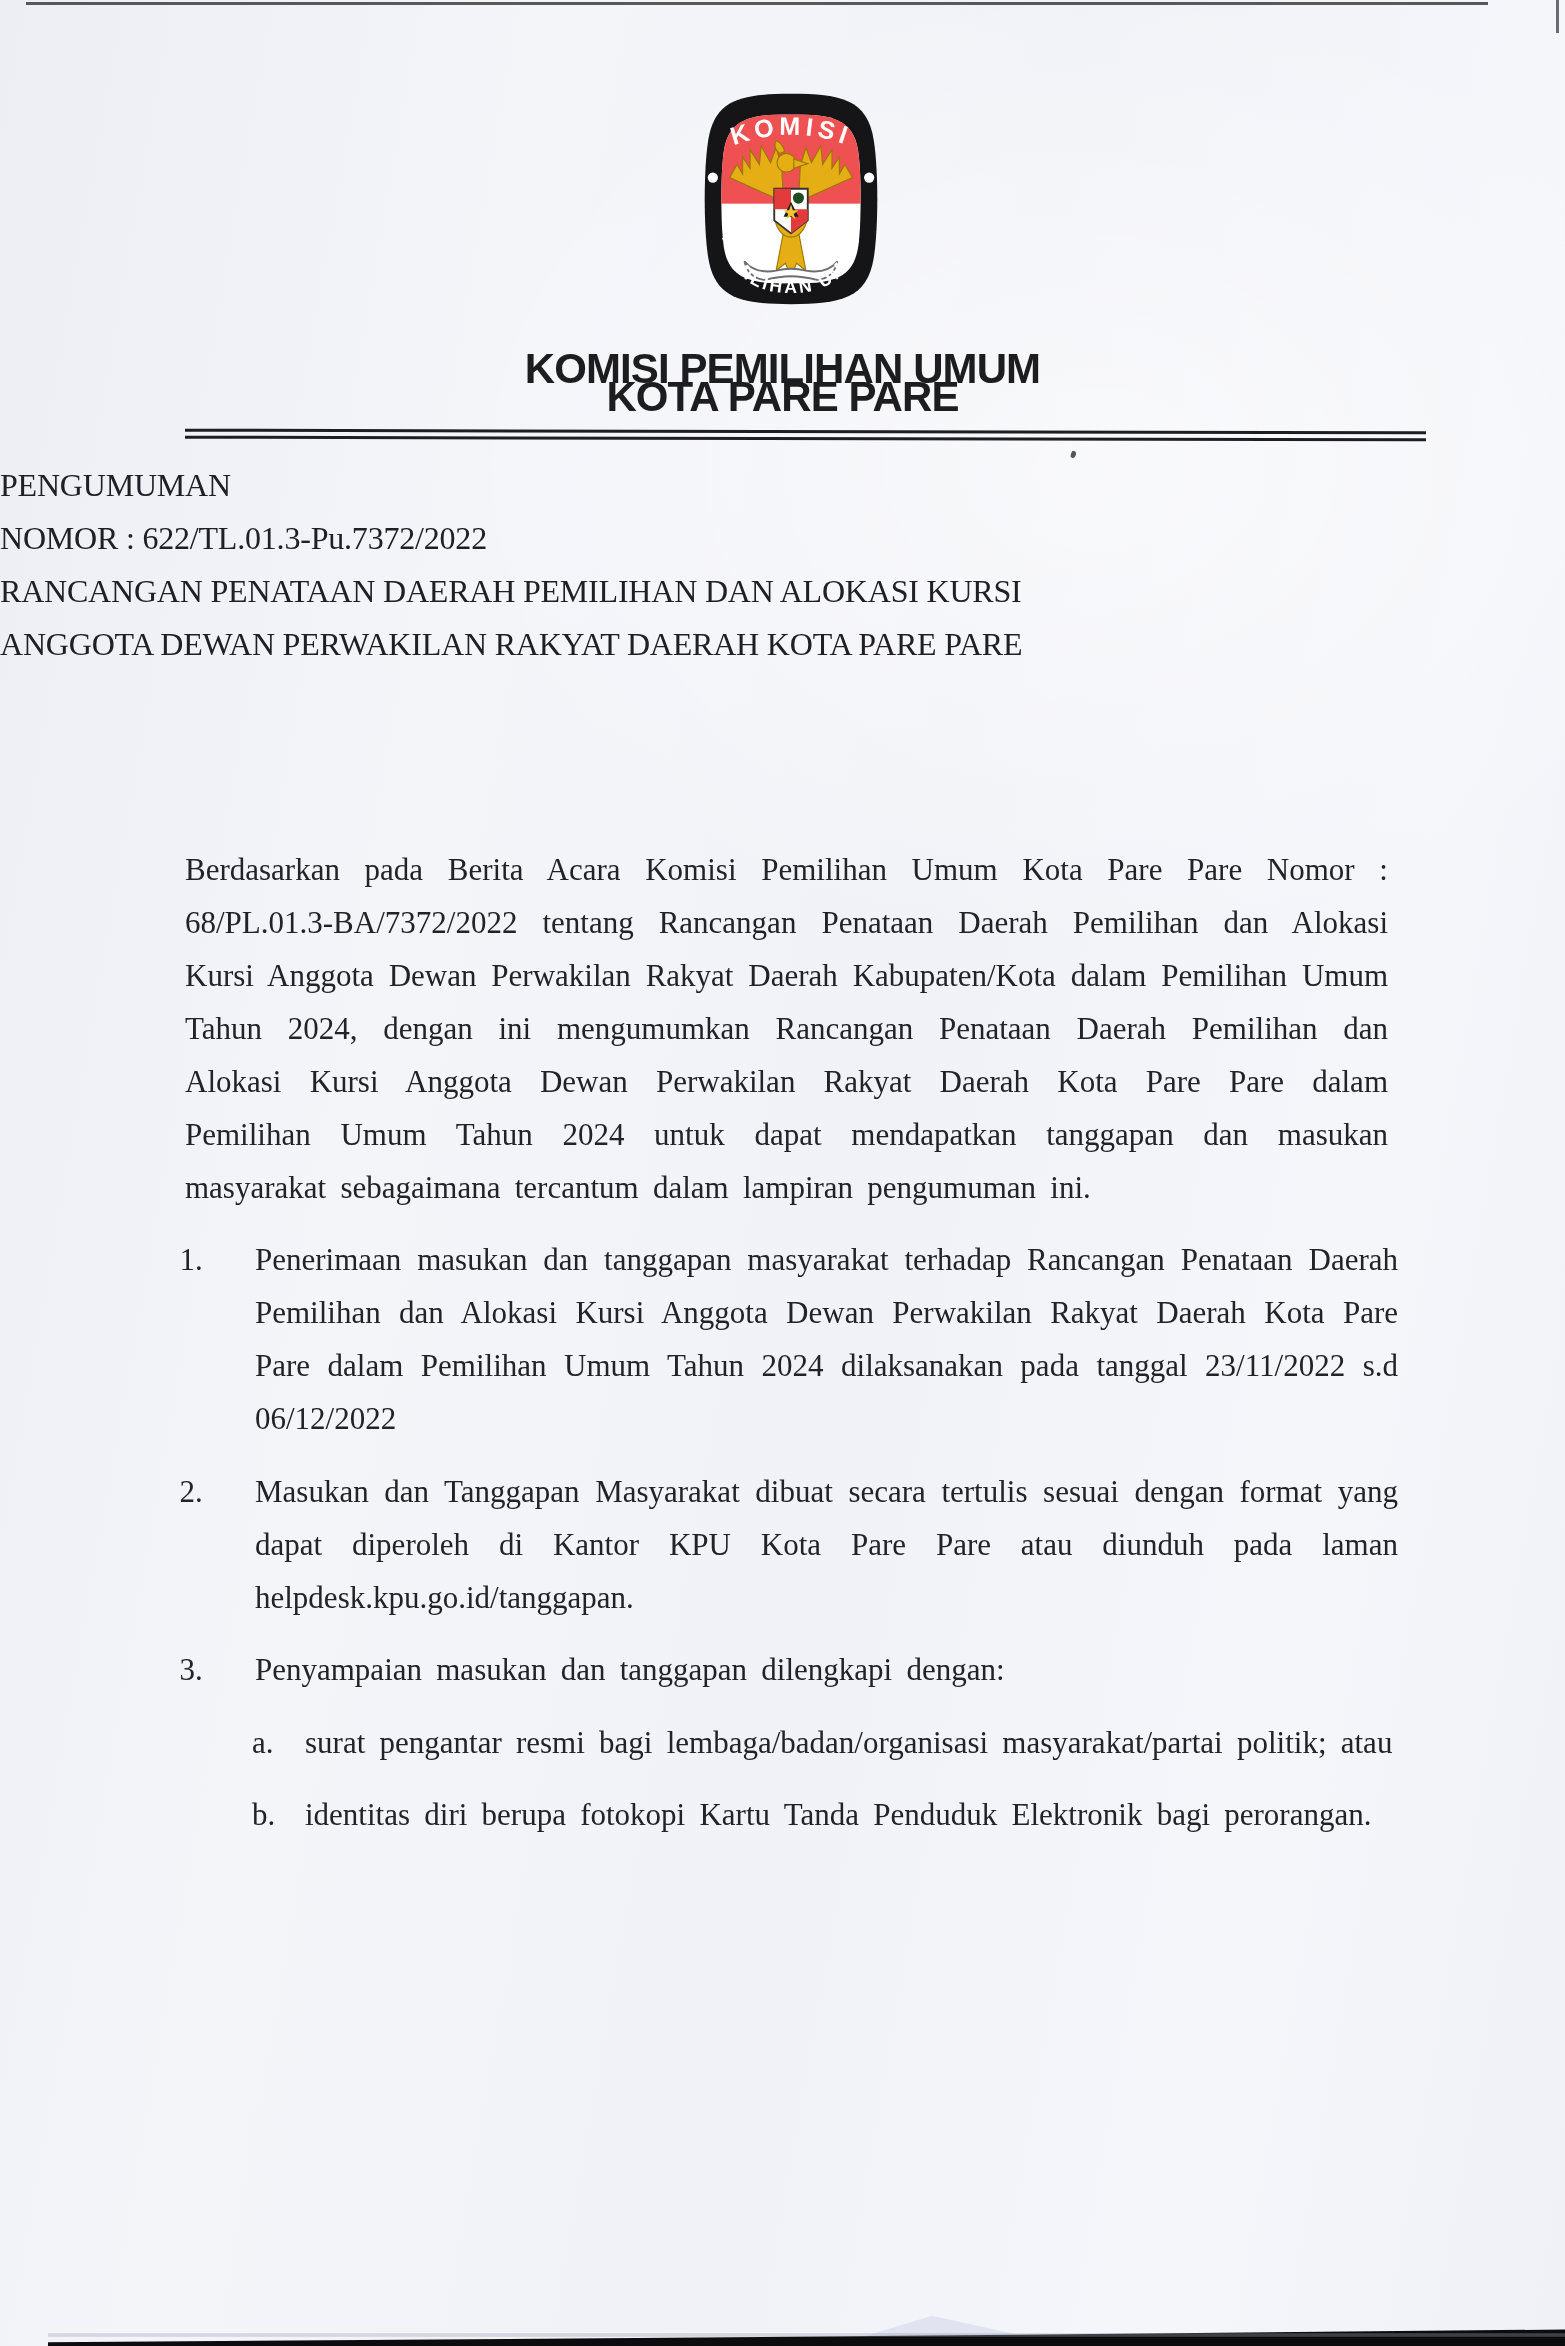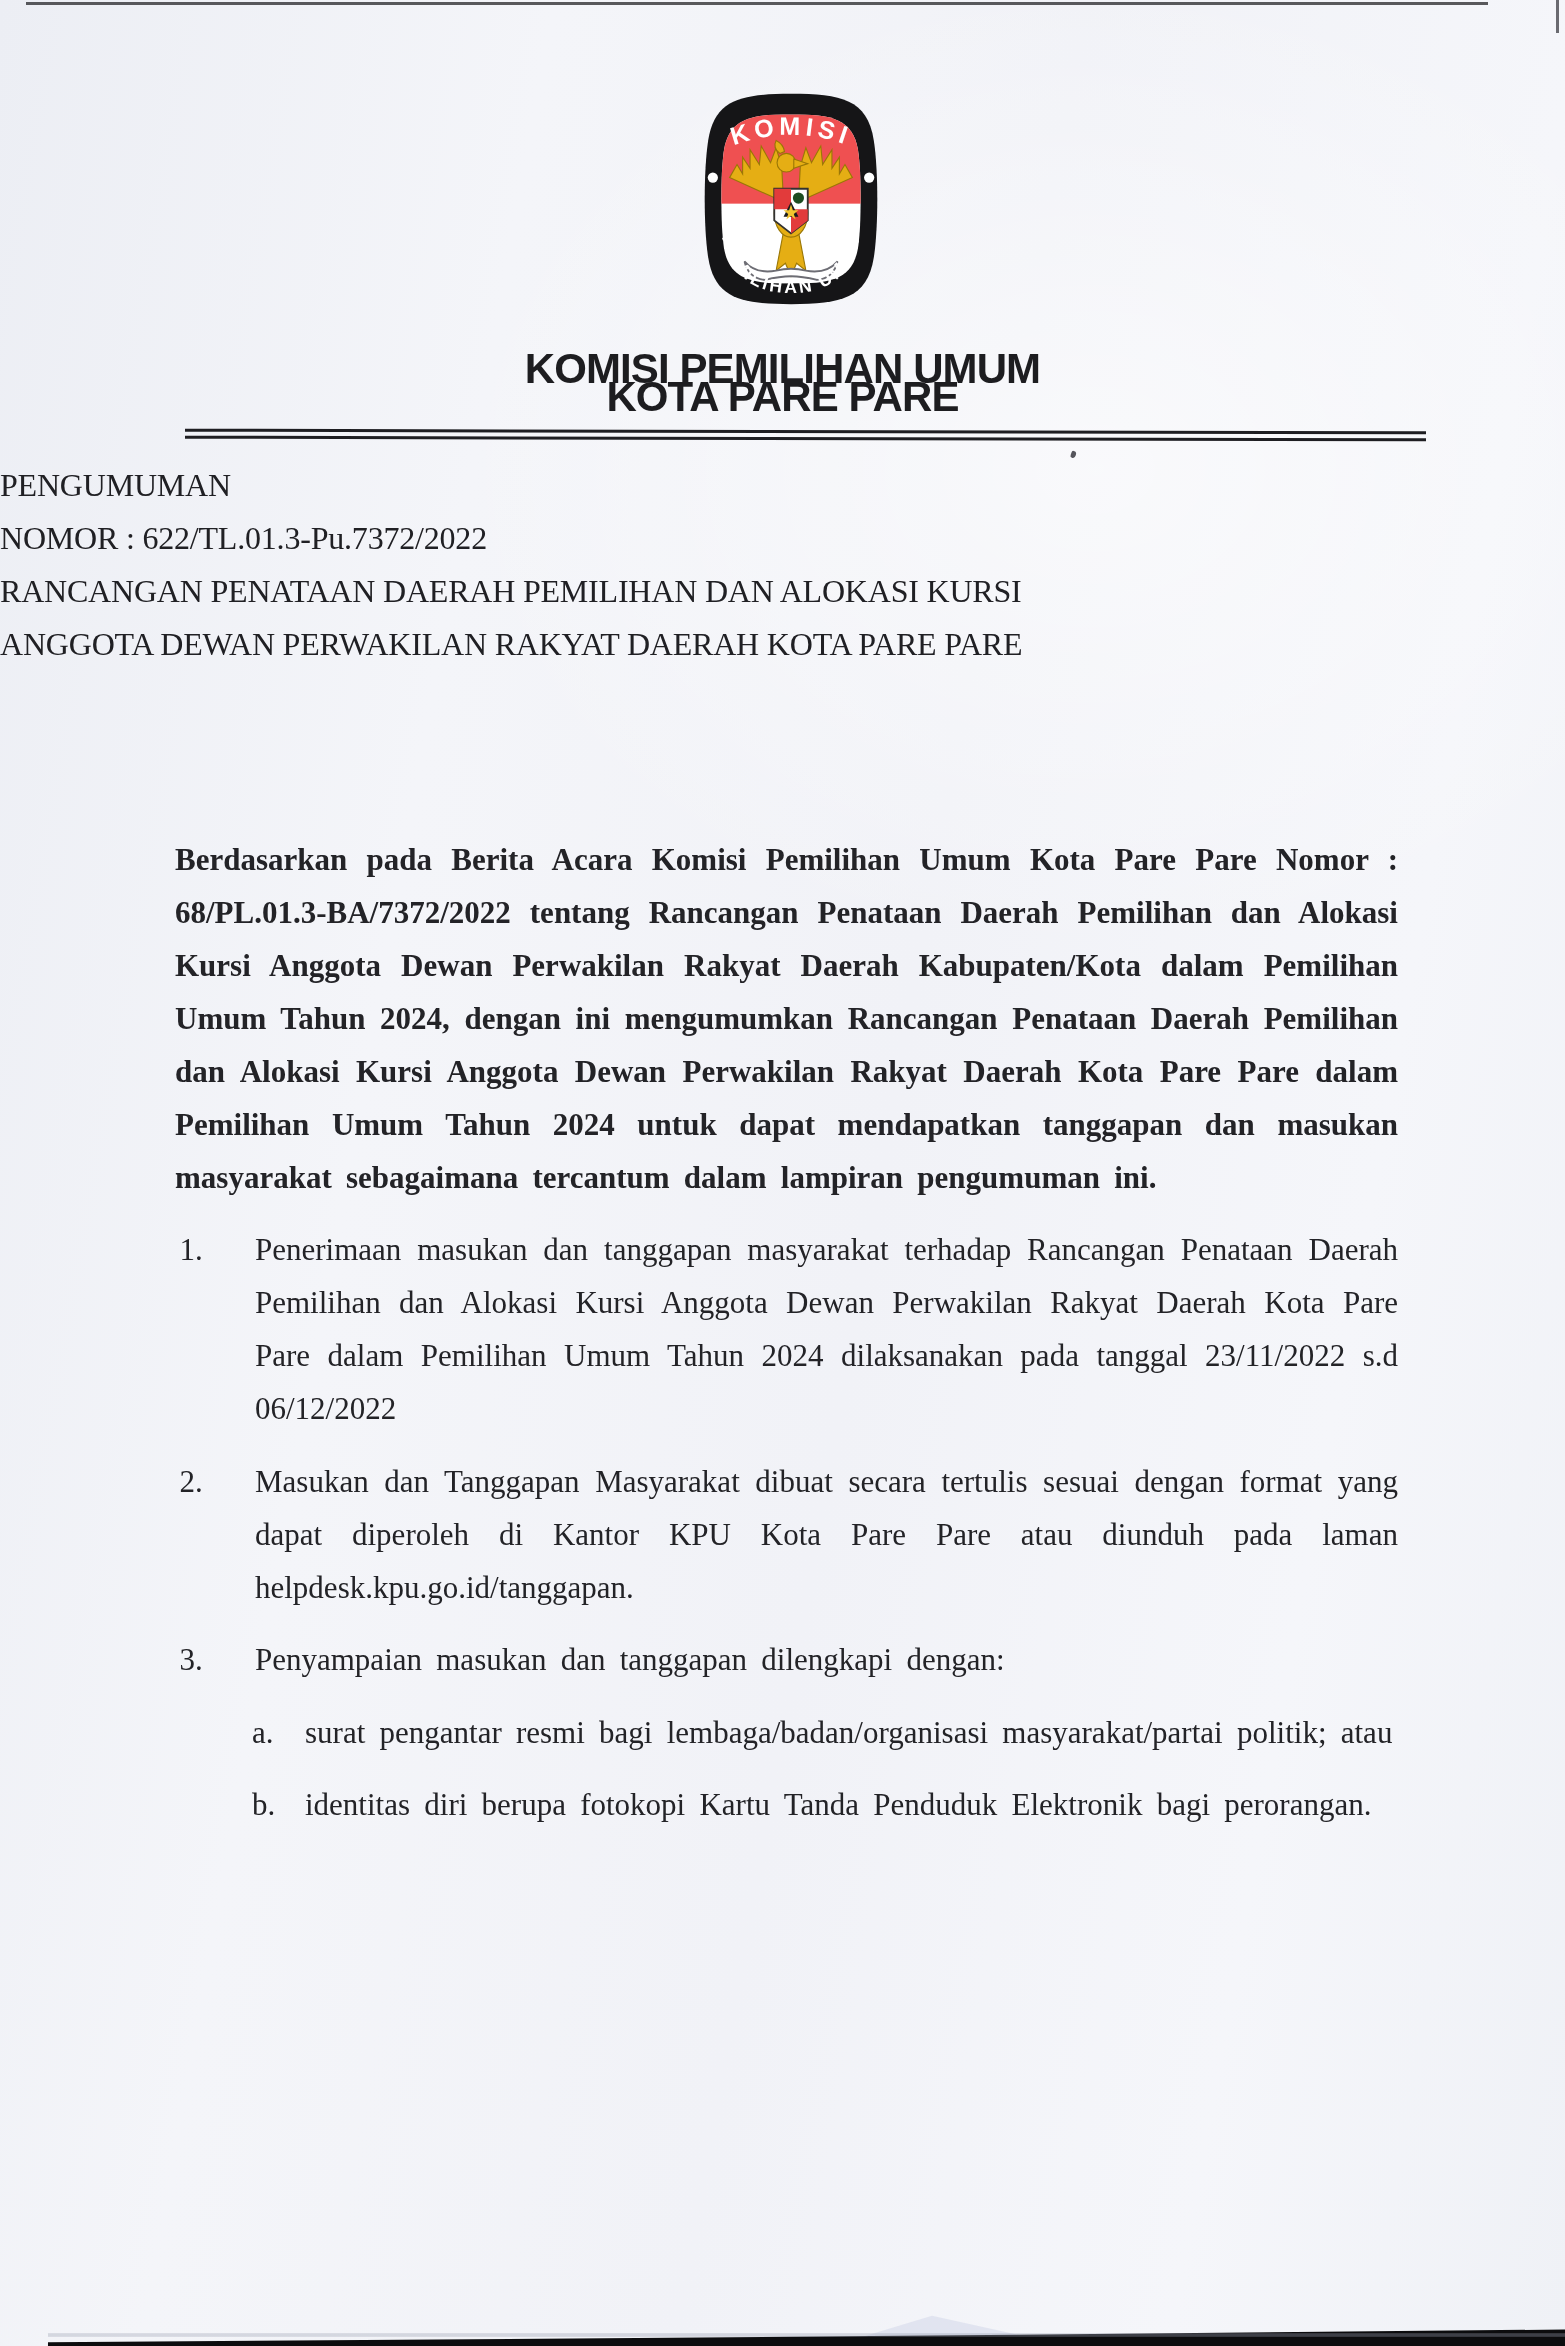--- a/index.html
+++ b/index.html
@@ -28,21 +28,21 @@
   .org-line.l2{top:376px;}
   .header-rule{position:absolute;left:185px;top:430px;width:1241px;height:3.7px;
     border-top:3.7px solid #1e1e22;border-bottom:3.7px solid #1e1e22;
     transform:rotate(.12deg);}
   
   .title-block{position:absolute;left:0;top:459px;width:100%;text-align:left;
     font-size:32px;line-height:53px;letter-spacing:-0.2px;color:#202024;}
   
   .content{position:absolute;left:175px;top:833px;width:1223px;
     font-size:31px;line-height:53px;word-spacing:6.5px;color:#232327;}
-  .content p{margin:0;text-align:justify;font-weight:bold;}
+  .content p{margin:10px;text-align:justify;}
   .content .gap{margin-top:19.4px;}
   .num-item{display:flex;margin-top:19.4px;}
   .num-marker{flex:0 0 67px;padding-left:4.6px;box-sizing:border-box;}
   .num-text{flex:1;text-align:justify;margin-left:13px;}
   .sub-item{display:flex;margin-left:77px;margin-top:19.4px;}
   .sub-marker{flex:0 0 53px;}
   .sub-text{flex:1;text-align:justify;}
 </style>
 </head>
 <body>

